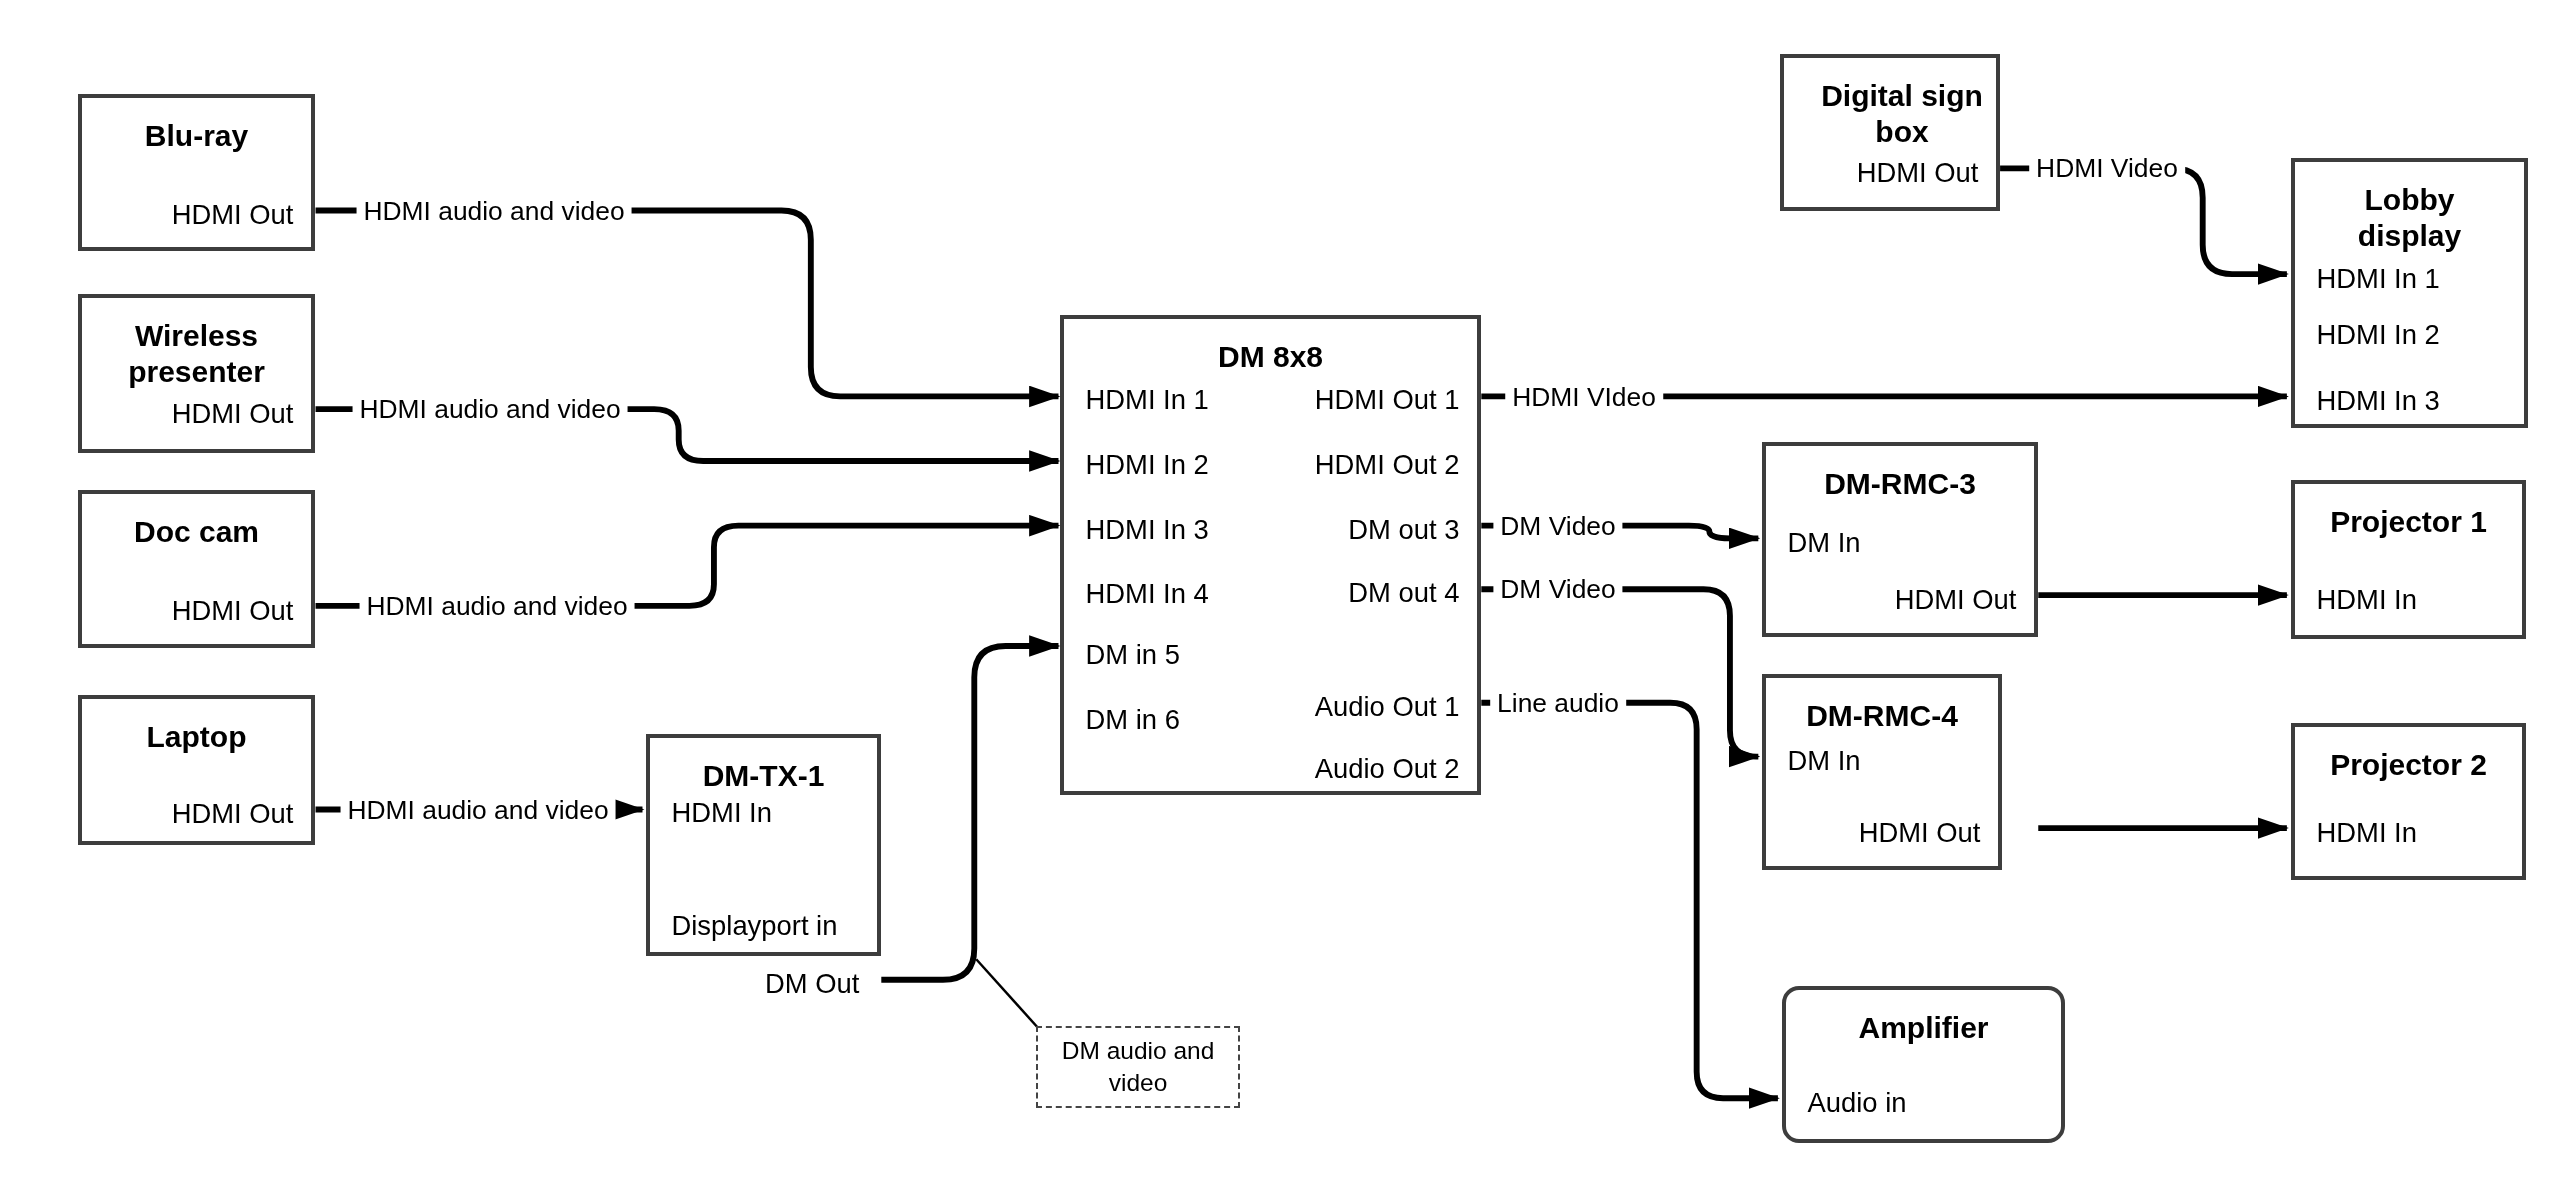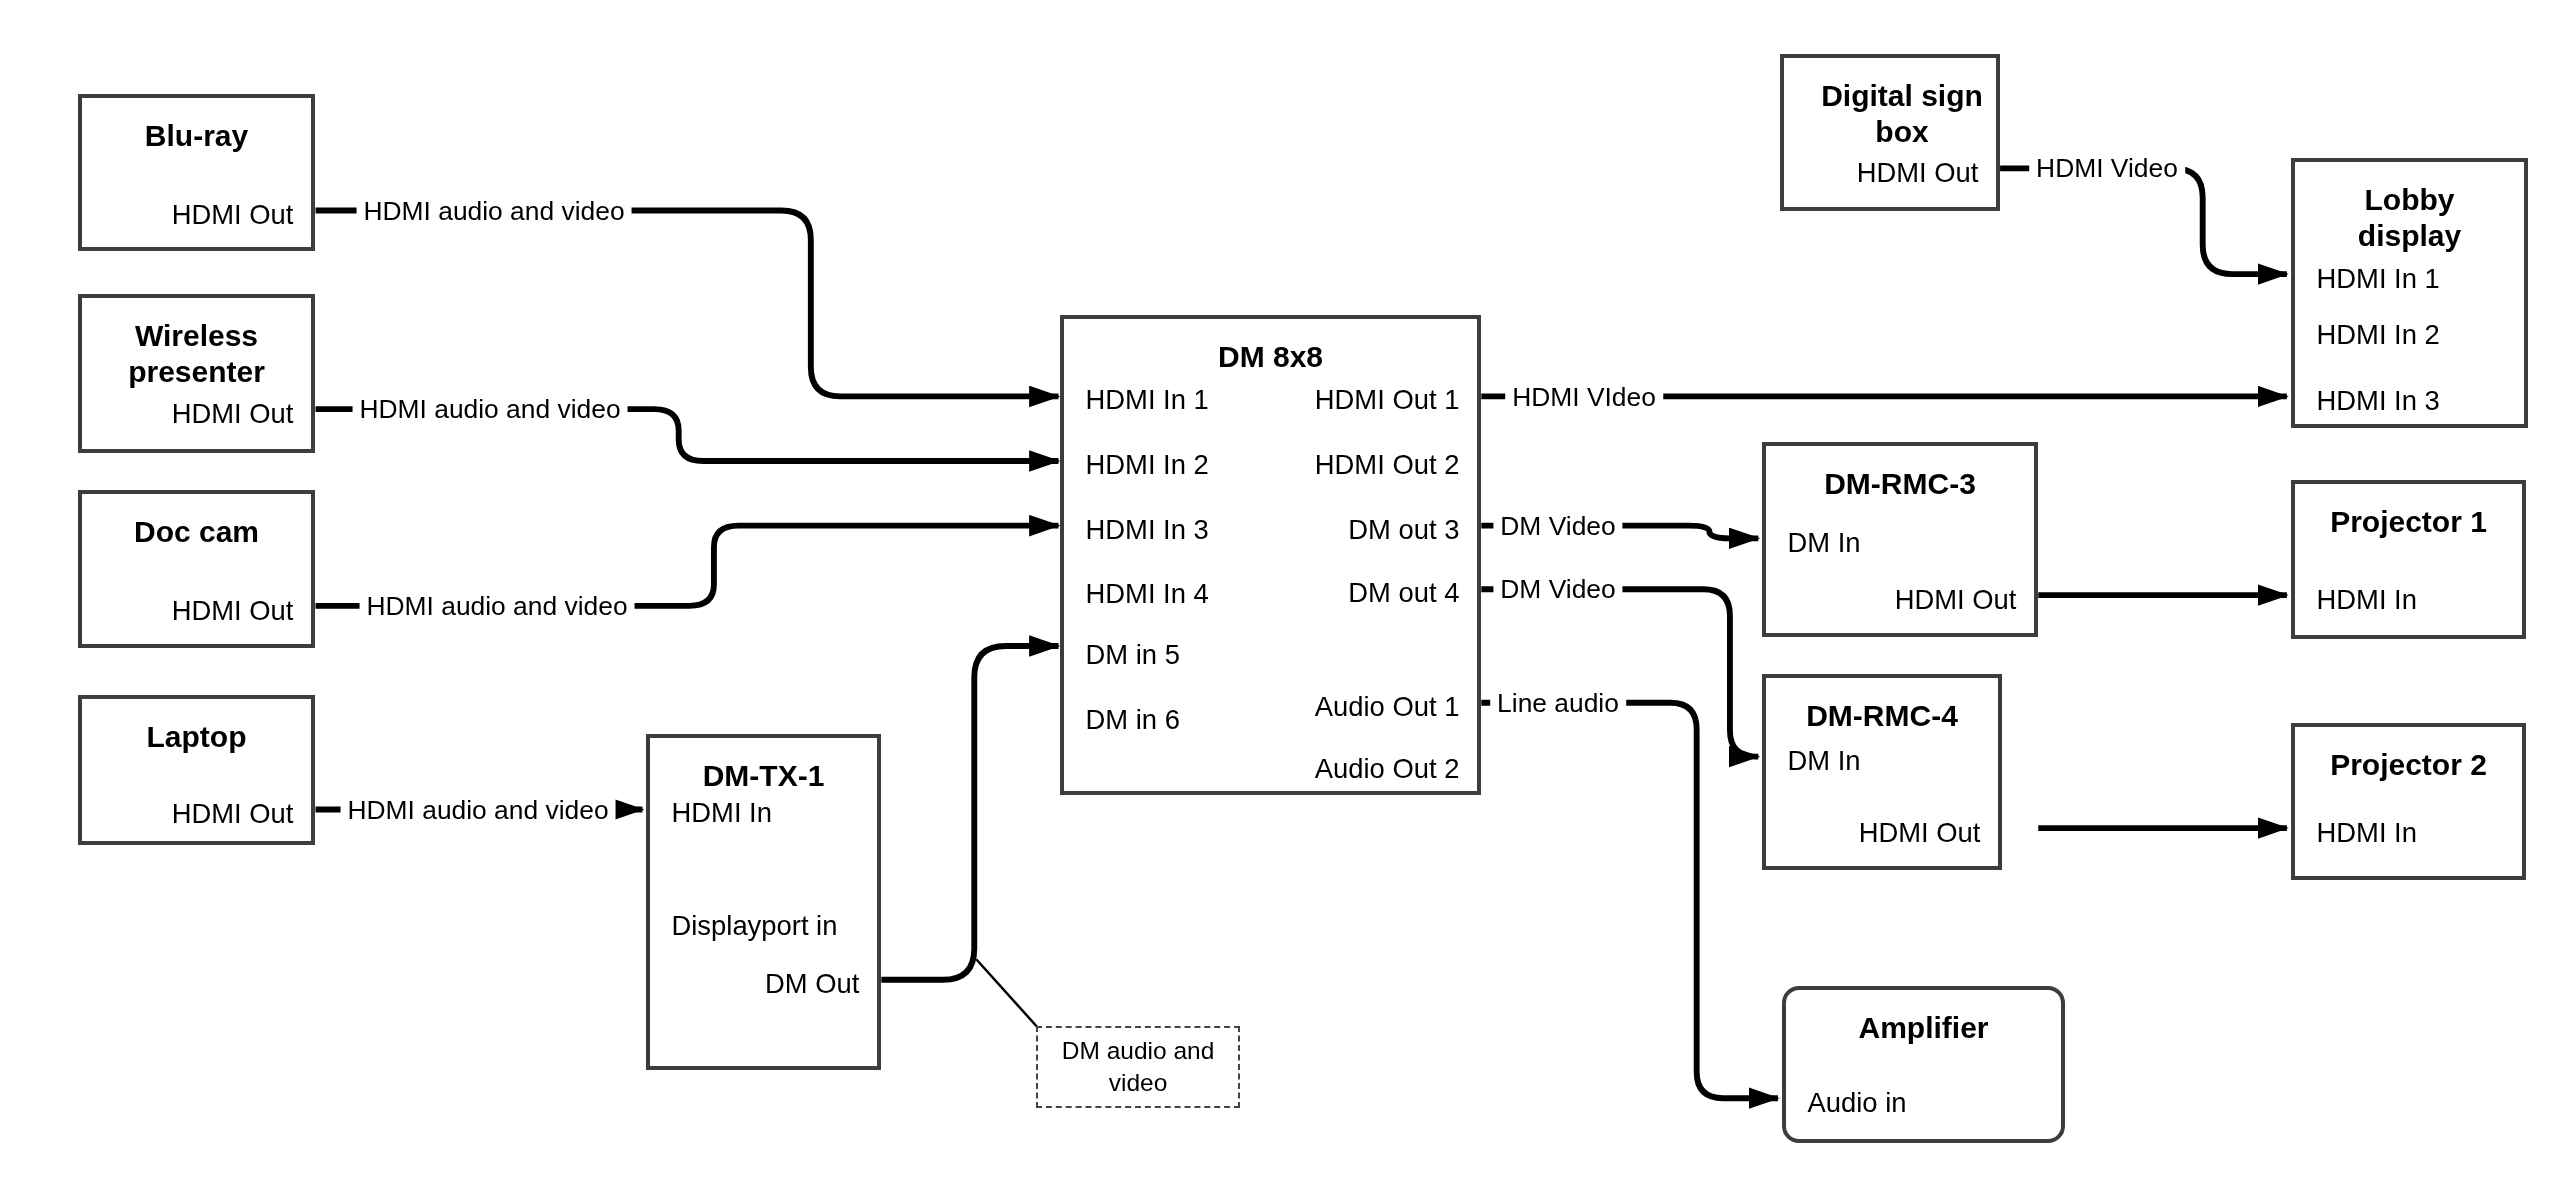--- a/index.html
+++ b/index.html
@@ -99,21 +99,21 @@
   <div class="node" style="left:78px;top:490px;width:237px;height:158px;">
     <div class="title">Doc cam</div>
     <span class="port right" style="top:117px;">HDMI Out</span>
   </div>
 
   <div class="node" style="left:78px;top:695px;width:237px;height:150px;">
     <div class="title">Laptop</div>
     <span class="port right" style="top:115px;">HDMI Out</span>
   </div>
 
-  <div class="node" style="left:646px;top:734px;width:235px;height:336px;">
+  <div class="node" style="left:646px;top:734px;width:235px;height:222px;">
     <div class="title">DM-TX-1</div>
     <span class="port left" style="top:75px;">HDMI In</span>
     <span class="port left" style="top:154px;margin-top:34px;">Displayport in</span>
     <span class="port right" style="top:246px;">DM Out</span>
   </div>
 
   <div class="node" style="left:1060px;top:315px;width:421px;height:480px;">
     <div class="title">DM 8x8</div>
     <span class="port left" style="top:81px;">HDMI In 1</span>
     <span class="port left" style="top:146px;">HDMI In 2</span>

